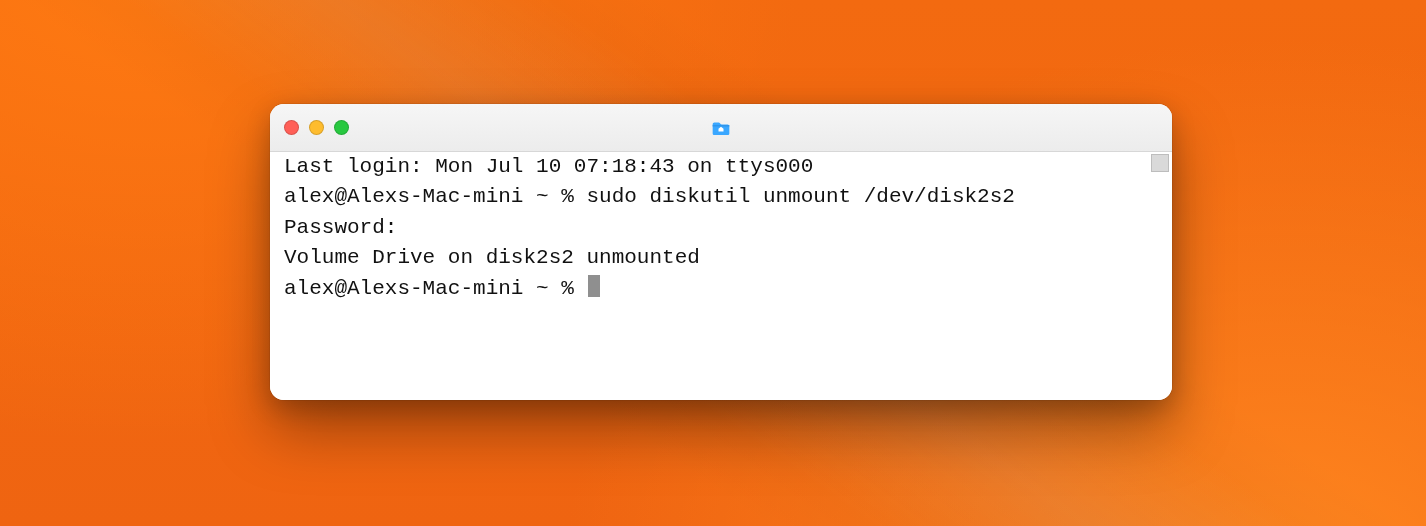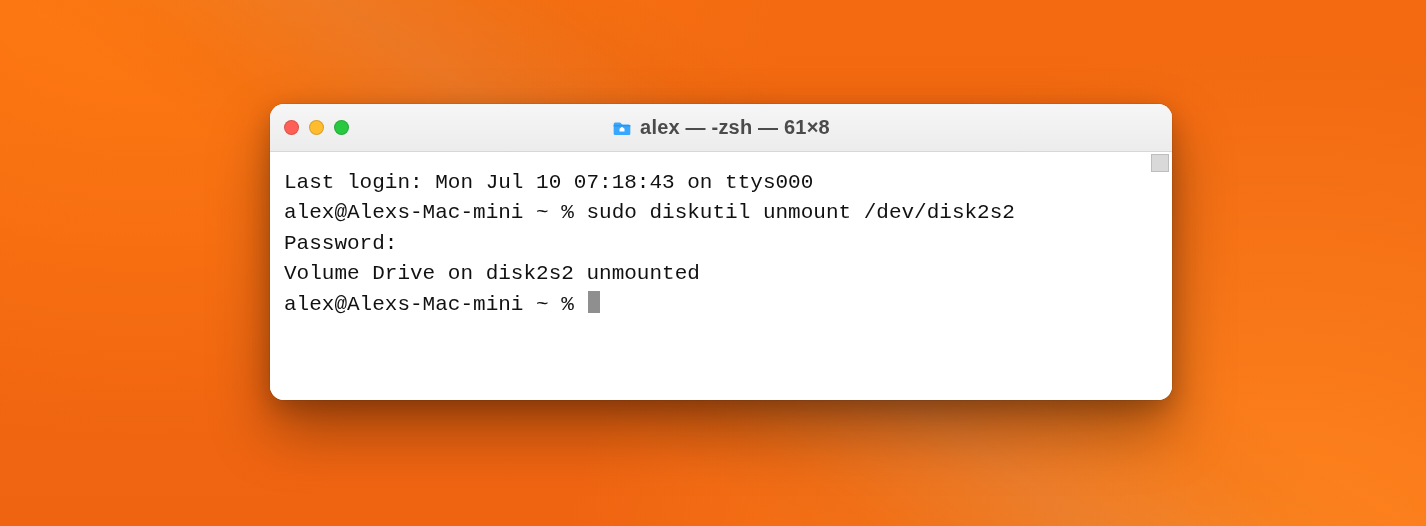--- a/index.html
+++ b/index.html
@@ -59,21 +59,21 @@
     .title-text { font-size:20px; color:#4b4b4b; font-weight:600; letter-spacing:0.2px; }
     .home-icon { width:20px; height:20px; }
 
     .content-wrap { position: relative; }
     .content {
       background:#fff;
       font-family: ui-monospace, Menlo, Monaco, "Courier New", monospace;
       font-size:21px;
       line-height:1.45;
       color:#111;
-      padding: 16px 14px 20px 14px;
+      padding: 0 14px 20px 14px;
       height: 248px;
       white-space: pre;
     }
     .content .row { display:block; }
     .prompt, .cmd { font-family: Liberation Mono, monospace; }
     .cursor {
       display:inline-block;
       width:12px; height:22px;
       background:#8f8f8f;
       vertical-align:-3px;
@@ -100,21 +100,20 @@
       <span class="light zoom"></span>
     </div>
     <div class="title-center">
       <span class="home-icon">
         <svg viewBox="0 0 24 24" width="20" height="20">
           <path d="M2 7.5c0-1.1.9-2 2-2h5.2c.5 0 1 .2 1.3.6l1 1.1c.3.4.8.6 1.3.6H20c1.1 0 2 .9 2 2v8.7c0 1.1-.9 2-2 2H4c-1.1 0-2-.9-2-2V7.5z" fill="#3aa7ff"></path>
           <path d="M2 8.3h20v2H2z" fill="#2f95ec"></path>
           <path d="M12 10.5l3 2.4v3.3H9v-3.3l3-2.4z" fill="#ffffff"></path>
         </svg>
       </span>
-      <span class="title-text">alex — -zsh — 61×8</span>
     </div>
   </div>
 
   <div class="content-wrap">
     <div class="content"><span class="row">Last login: Mon Jul 10 07:18:43 on ttys000</span><span class="row"><span class="prompt">alex@Alexs-Mac-mini ~ % </span><span class="cmd">sudo diskutil unmount /dev/disk2s2</span></span><span class="row">Password:</span><span class="row">Volume Drive on disk2s2 unmounted</span><span class="row"><span class="prompt">alex@Alexs-Mac-mini ~ % </span><span class="cursor"></span></span></div>
     <div class="scroll-indicator"></div>
   </div>
 </div>
 
 </body></html>

